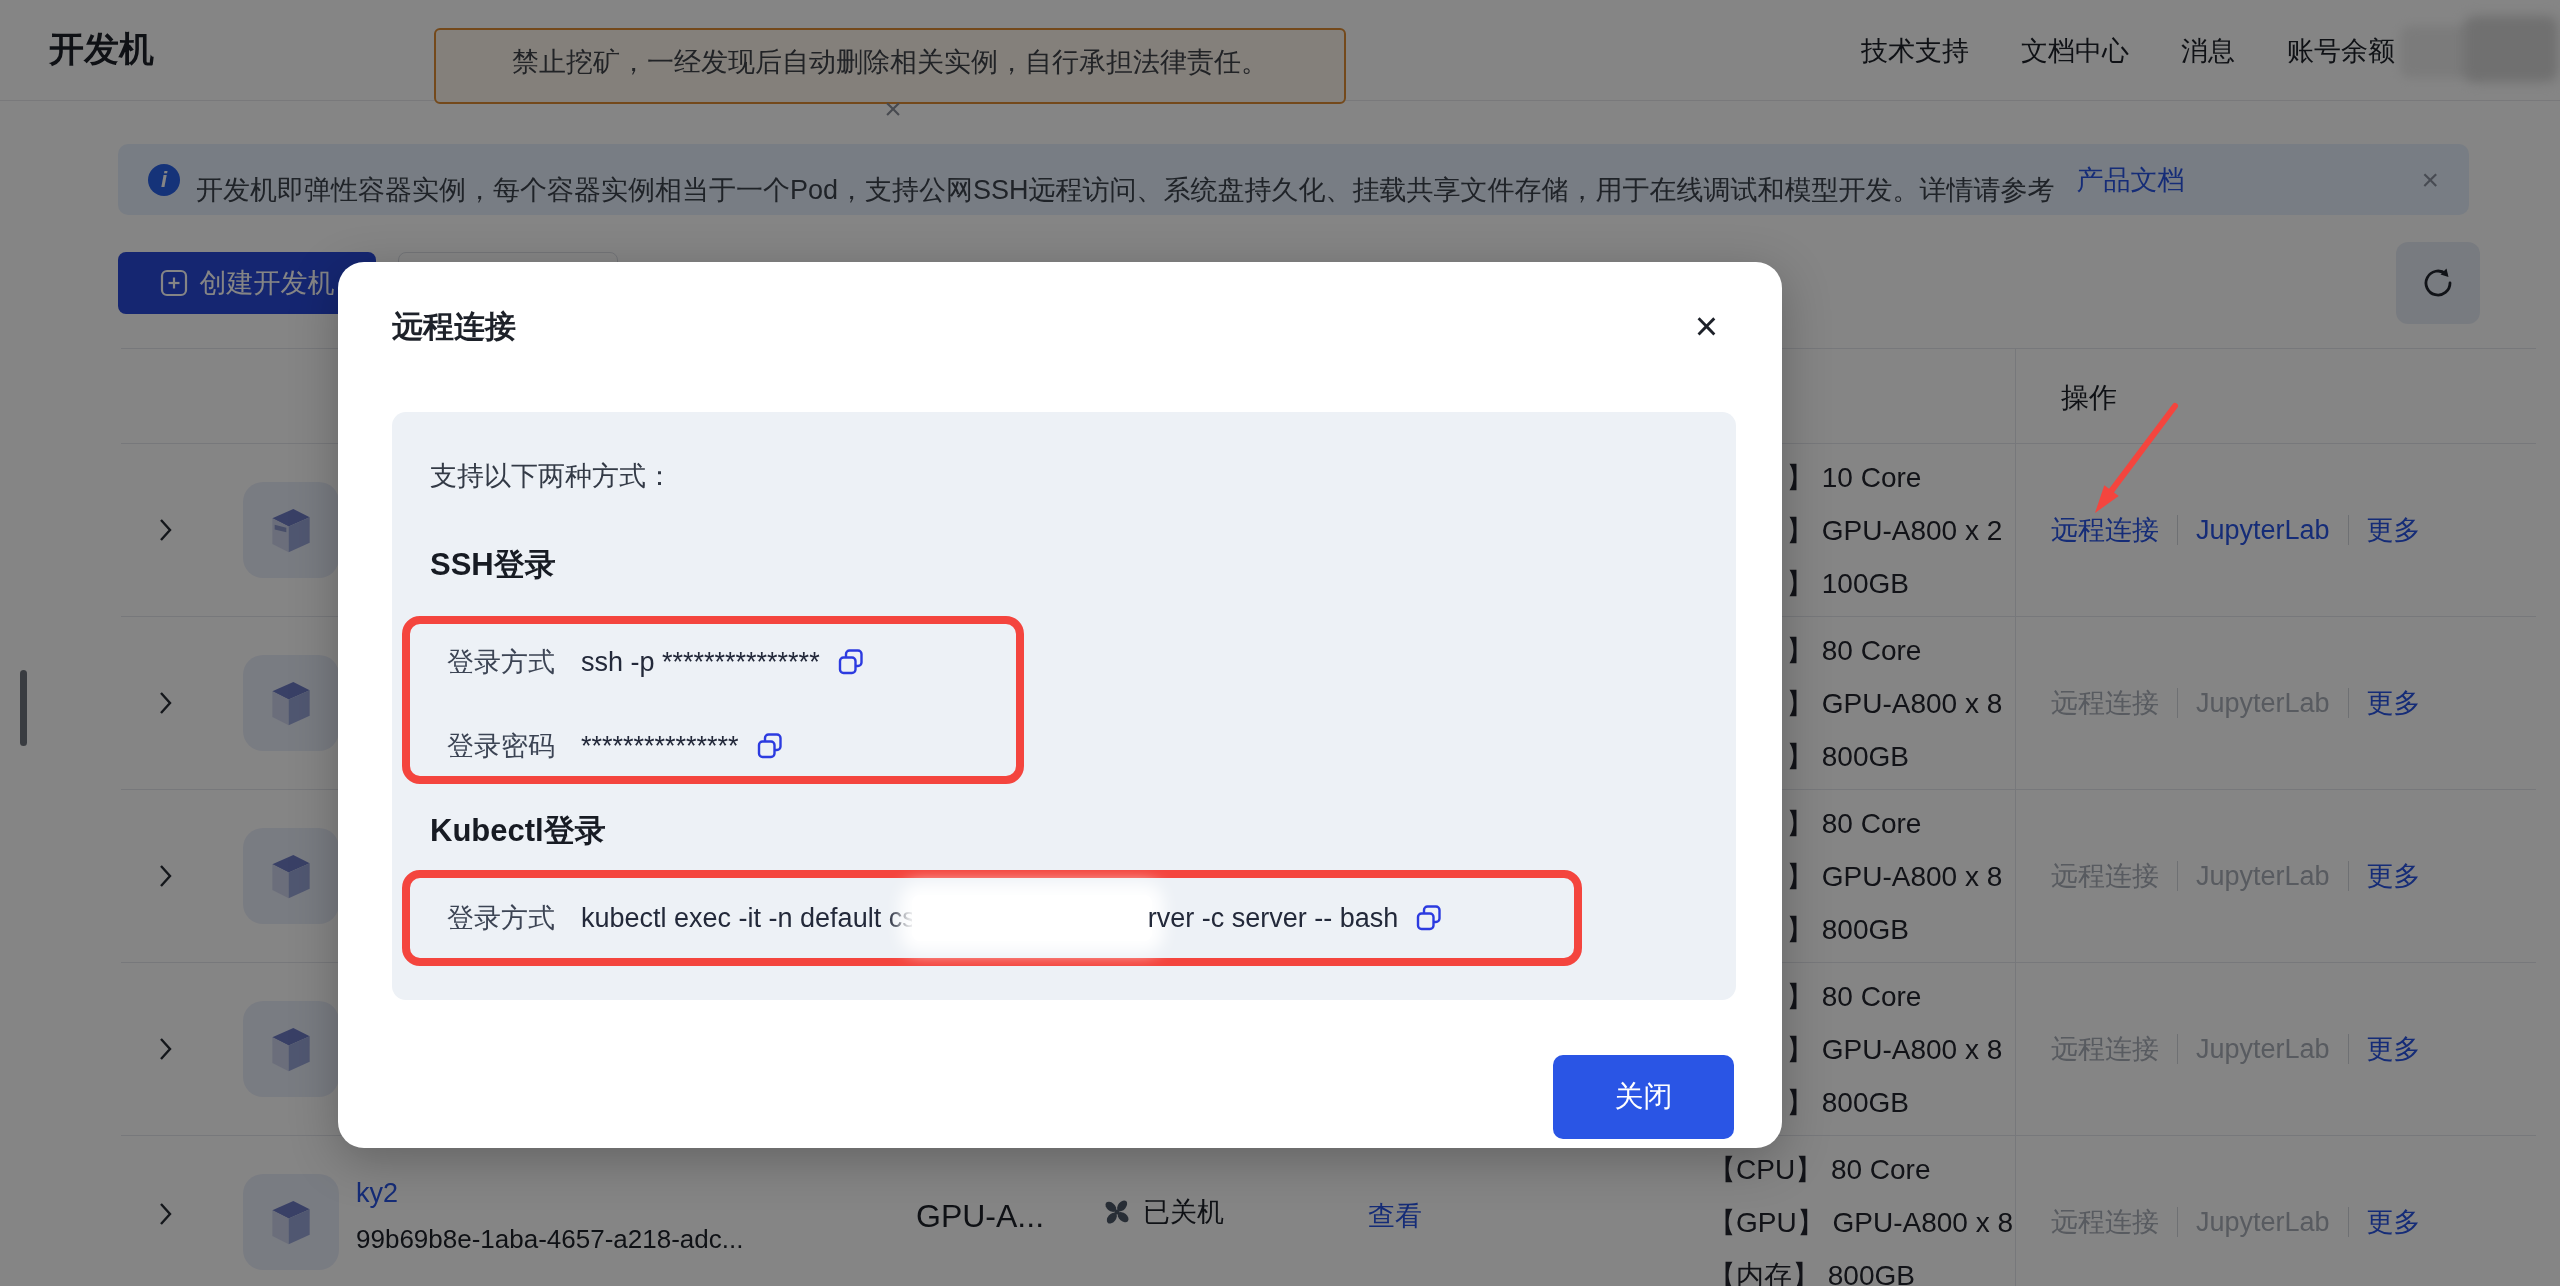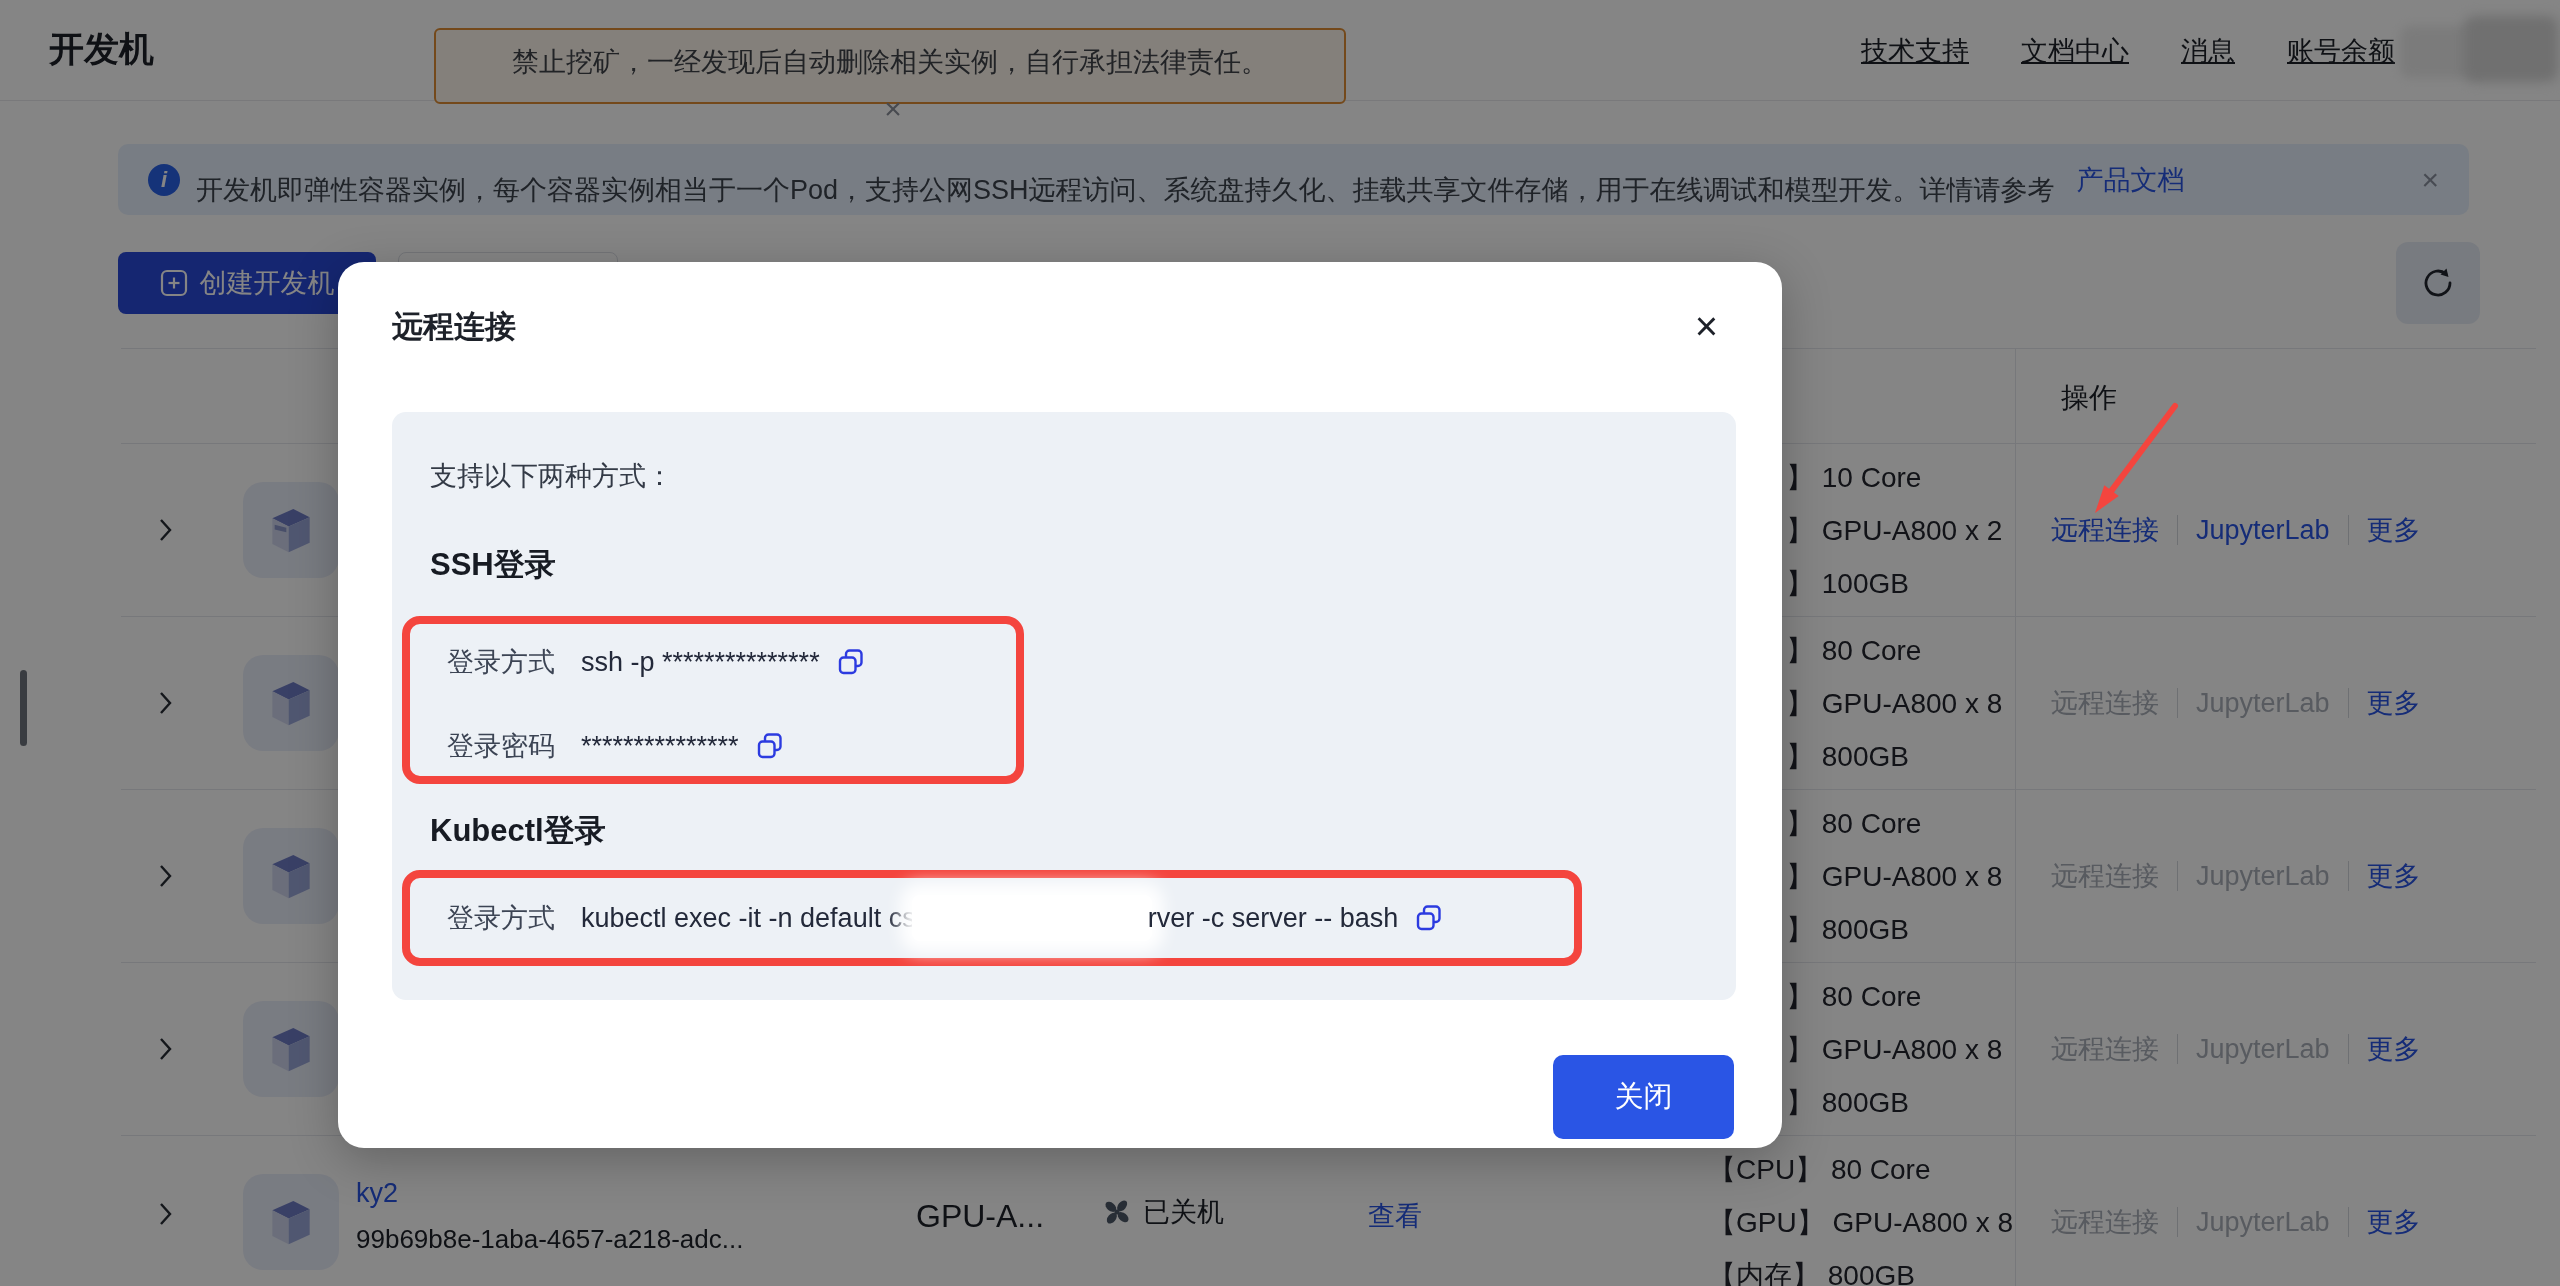--- a/index.html
+++ b/index.html
@@ -12,21 +12,21 @@
   
   .topbar { position:absolute; left:0; top:0; width:2560px; height:101px; background:#fff; border-bottom:1px solid #e8e9eb; }
   .app-title { position:absolute; left:49px; top:26px; font-size:35px; font-weight:700; }
   .region-select { position:absolute; left:168px; top:20px; width:236px; height:61px; border:1px solid #dcdfe6; border-radius:8px;
     display:flex; align-items:center; justify-content:space-between; padding:0 24px; font-size:27px; color:#1d2129; background:#fff; }
   .warn-banner { position:absolute; left:434px; top:28px; width:912px; height:76px; background:#fdf6ec; border:2px solid #de8c34;
     border-radius:6px; display:flex; align-items:center; padding:0 22px; gap:14px;flex-direction:column; }
   .warn-text { font-size:27px; color:#40434a; white-space:nowrap; }
   .warn-close { font-size:30px; color:#8a8f99; margin-left:6px; cursor:pointer; line-height:1; }
   .top-nav { position:absolute; left:1861px; top:0; height:101px; display:flex; align-items:center; gap:52px; font-size:27px; }
-  .top-nav span { white-space:nowrap;text-decoration:underline; }
+  .top-nav span { white-space:nowrap; }
   .blur-blob { position:absolute; border-radius:10px; }
   .blob1 { left:2400px; top:26px; width:90px; height:52px; background:#ececec; filter:blur(5px); }
   .blob2 { left:2464px; top:16px; width:94px; height:66px; background:#d6d6d6; filter:blur(6px); }
 
   
   .notice { position:absolute; left:118px; top:144px; width:2351px; height:71px; background:#e7f0fd; border-radius:10px;
     display:flex; align-items:center; padding:0 30px; gap:16px; }
   .info-icon { width:32px; height:32px; border-radius:50%; background:#2a62e8; color:#fff; font-size:22px; font-weight:700;
     display:flex; align-items:center; justify-content:center; flex:0 0 auto; font-style:italic; }
   .notice-text { font-size:27px; color:#3d434d; white-space:nowrap;margin-top:20px; }

